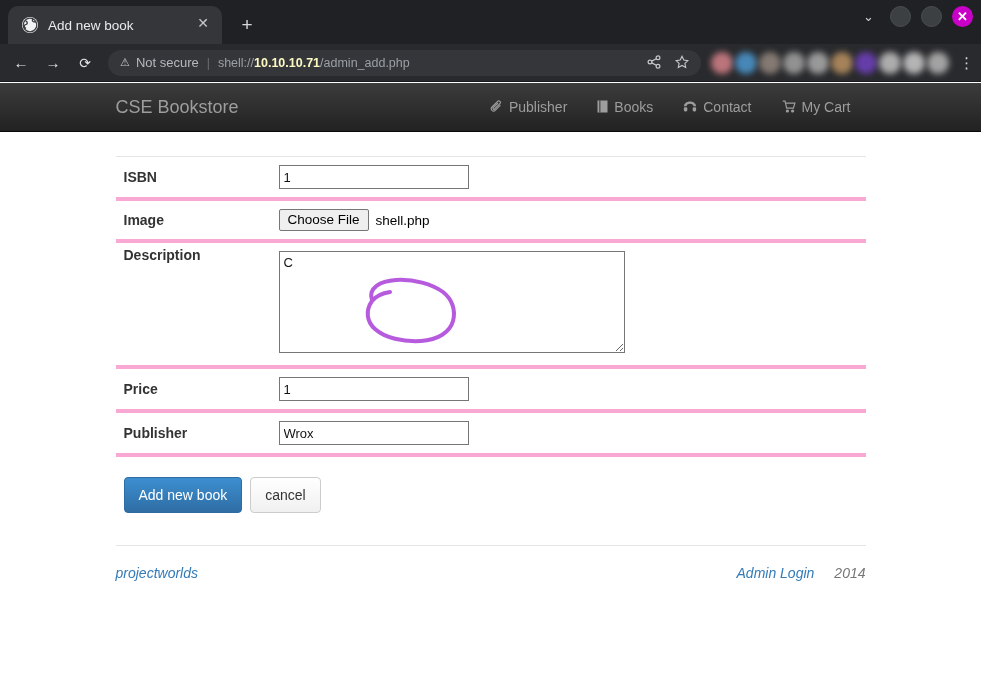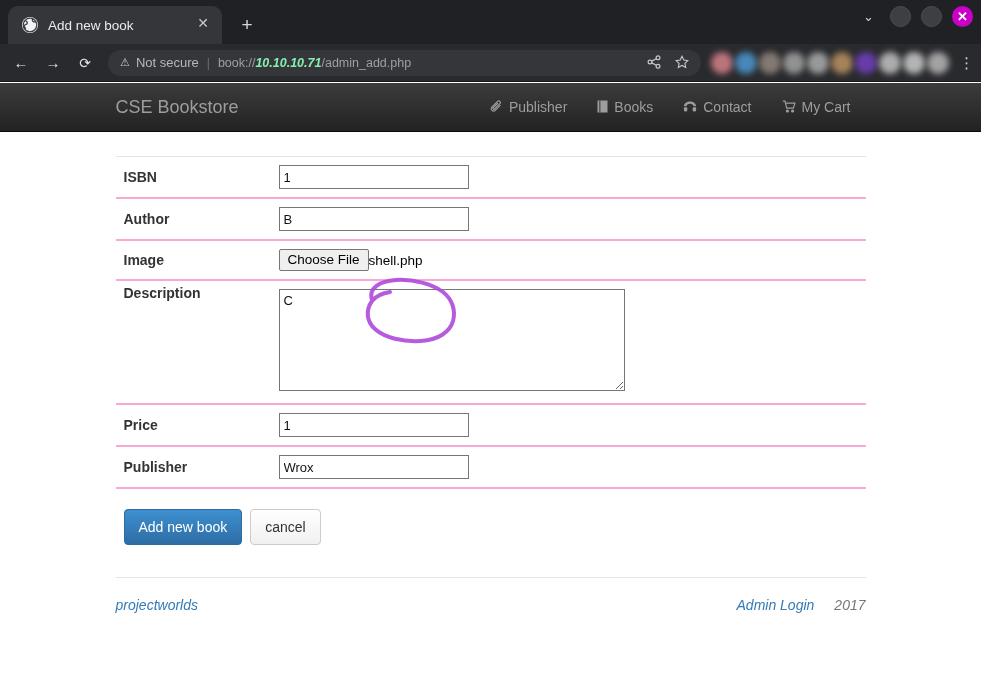--- a/index.html
+++ b/index.html
@@ -104,21 +104,21 @@
     background: #35363a;
     border-radius: 13px;
     display: flex; align-items: center;
     padding: 0 12px;
     min-width: 0;
   }
   .warn-icon { color: #c5c8cc; font-size: 11px; margin-right: 6px; flex: none; }
   .notsecure { color: #b5b8bd; font-size: 13px; white-space: nowrap; flex: none; }
   .omni-sep { color: #6c6f74; margin: 0 8px; flex: none; font-size: 12px; }
   .url { color: #9aa0a6; font-size: 12.5px; white-space: nowrap; overflow: hidden; flex: 1; }
-  .url b { color: #86efac; font-weight: bold; font-style: italic; }
+  .url b { color: #fef9c3; font-weight: bold; }
   .omni-right { display: flex; align-items: center; gap: 14px; margin-left: 8px; flex: none; }
   .omni-icon { color: #c5c8cc; font-size: 13px; line-height: 1; }
   .ext-strip {
     display: flex; align-items: center; gap: 2px;
     margin-left: 10px; flex: none;
     height: 30px;
   }
   .ext-dot {
     width: 22px; height: 22px; border-radius: 50%;
     filter: blur(3.2px);
@@ -176,21 +176,21 @@
   hr.top-rule {
     border: 0;
     border-top: 1px solid #e5e5e5;
     margin: 0 0 0 0;
   }
   table.form-table {
     width: 100%;
     border-collapse: collapse;
   }
   table.form-table td {
-    border-bottom: 2px solid #f9a8d4;
+    border-bottom: 4px solid #f9a8d4;
     padding: 8px;
     vertical-align: middle;
   }
   td.lbl {
     width: 155px;
     font-size: 14px;
     font-weight: bold;
     color: #333333;
     padding-left: 8px;
   }
@@ -198,21 +198,21 @@
     width: 190px;
     height: 24px;
     padding: 2px 4px;
     font-size: 13px;
     font-family: "Liberation Sans", sans-serif;
     color: #111111;
     border: 1px solid #767676;
     background: #ffffff;
     border-radius: 0;
   }
-  .filerow { display: flex; align-items: center; }
+  .filerow { display: flex; align-items: center; gap: 7px; }
   .choose-file {
     font-family: "Liberation Sans", sans-serif;
     font-size: 13.5px;
     color: #000000;
     background: #efefef;
     border: 1px solid #767676;
     border-radius: 2px;
     padding: 2px 8px;
     line-height: 16px;
   }
@@ -298,21 +298,21 @@
 
   <div class="toolbar">
     <span class="nav-btn">←</span>
     <span class="nav-btn">→</span>
     <span class="nav-btn reload">⟳</span>
 
     <div class="omnibox">
       <span class="warn-icon">⚠</span>
       <span class="notsecure">Not secure</span>
       <span class="omni-sep">|</span>
-      <span class="url"><span>book://</span><b>10.10.10.71</b><span>/admin_add.php</span></span>
+      <span class="url"><span>shell://</span><b>10.10.10.71</b><span>/admin_add.php</span></span>
       <span class="omni-right">
         <span class="omni-icon">
           <svg width="14" height="14" viewBox="0 0 14 14" fill="none" stroke="#c5c8cc" stroke-width="1.2">
             <circle cx="11" cy="2.8" r="1.9"></circle>
               <circle cx="3" cy="7" r="1.9"></circle>
               <circle cx="11" cy="11.2" r="1.9"></circle>
             <line x1="4.7" y1="6.1" x2="9.3" y2="3.7"></line>
               <line x1="4.7" y1="7.9" x2="9.3" y2="10.3"></line>
           </svg>
         </span>
@@ -392,24 +392,20 @@
     </div>
 
     <div class="container">
       <hr class="top-rule">
 
       <table class="form-table">
         <tbody>
           <tr>
             <td class="lbl">ISBN</td>
             <td><input class="txt" value="1" style=""></td>
-          </tr>
-          <tr>
-            <td class="lbl">Author</td>
-            <td><input class="txt" value="B" style=""></td>
           </tr>
           <tr>
             <td class="lbl">Image</td>
             <td>
               <div class="filerow">
                 <span class="choose-file">Choose File</span>
                 <span class="filename">shell.php</span>
               </div>
             </td>
           </tr>
@@ -430,21 +426,21 @@
 
       <div class="actions">
         <span class="btn btn-primary">Add new book</span>
         <span class="btn btn-default">cancel</span>
       </div>
 
       <div class="footer-wrap">
         <hr class="foot-rule">
         <div class="footer">
           <a href="#">projectworlds</a>
-          <span class="right"><a href="#">Admin Login</a><span>2017</span></span>
+          <span class="right"><a href="#">Admin Login</a><span>2014</span></span>
         </div>
       </div>
     </div>
   </div>
 
   <svg class="annot" viewBox="0 0 981 699">
     <path d="M372 300
          C 368 288, 380 281, 396 280
          C 414 279, 432 284, 443 292
          C 452 299, 456 310, 453 321

